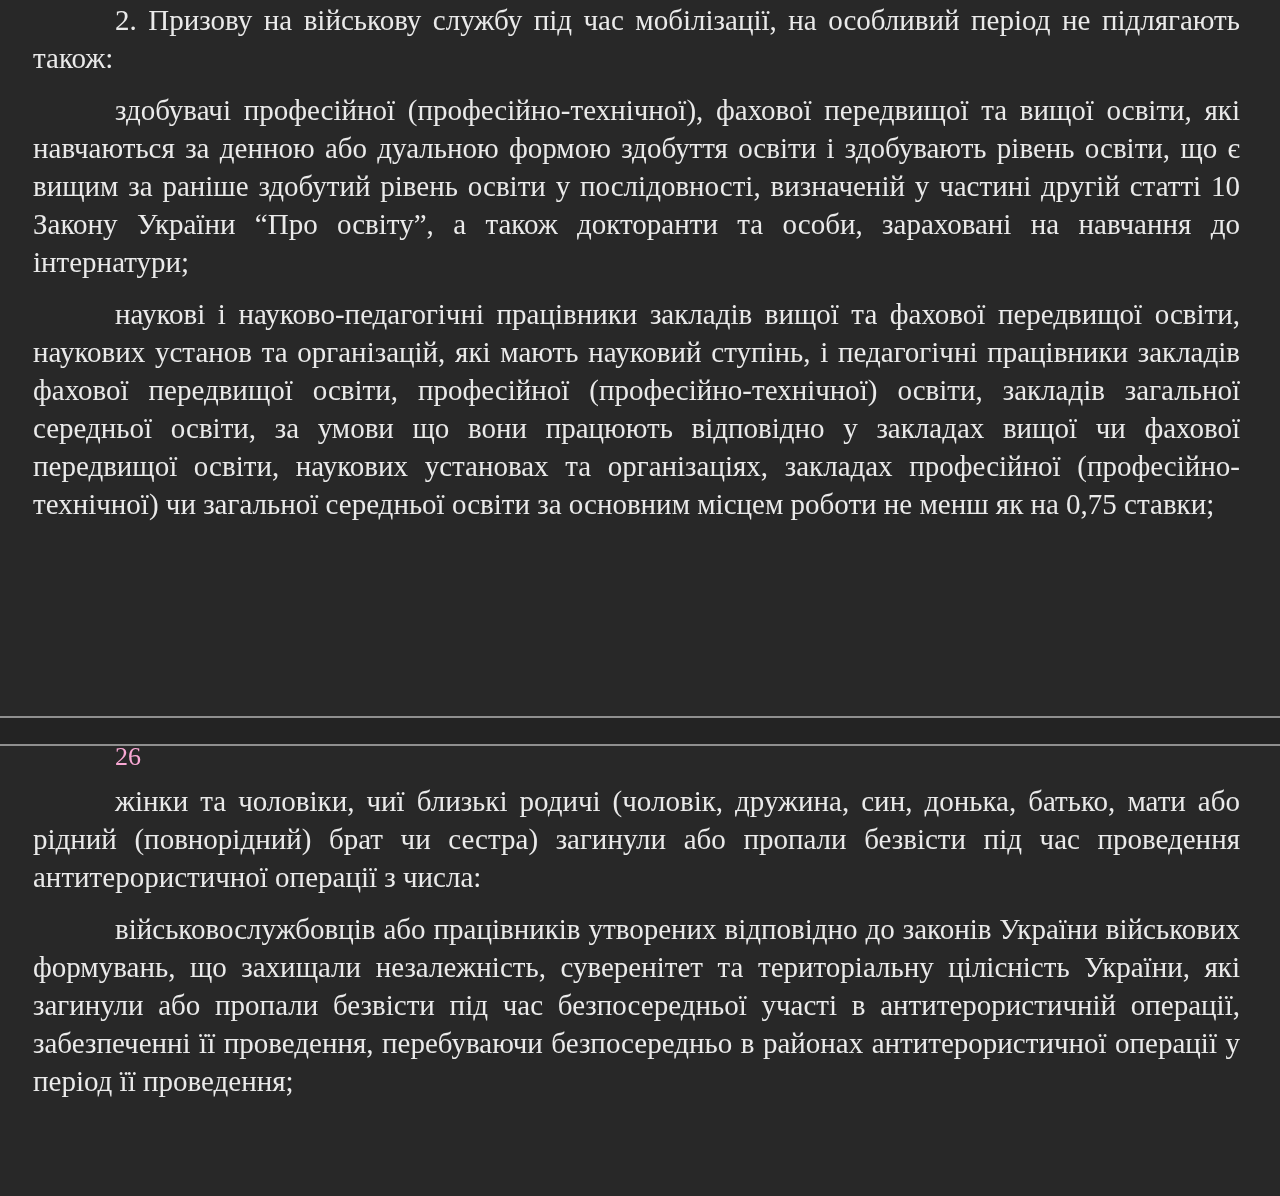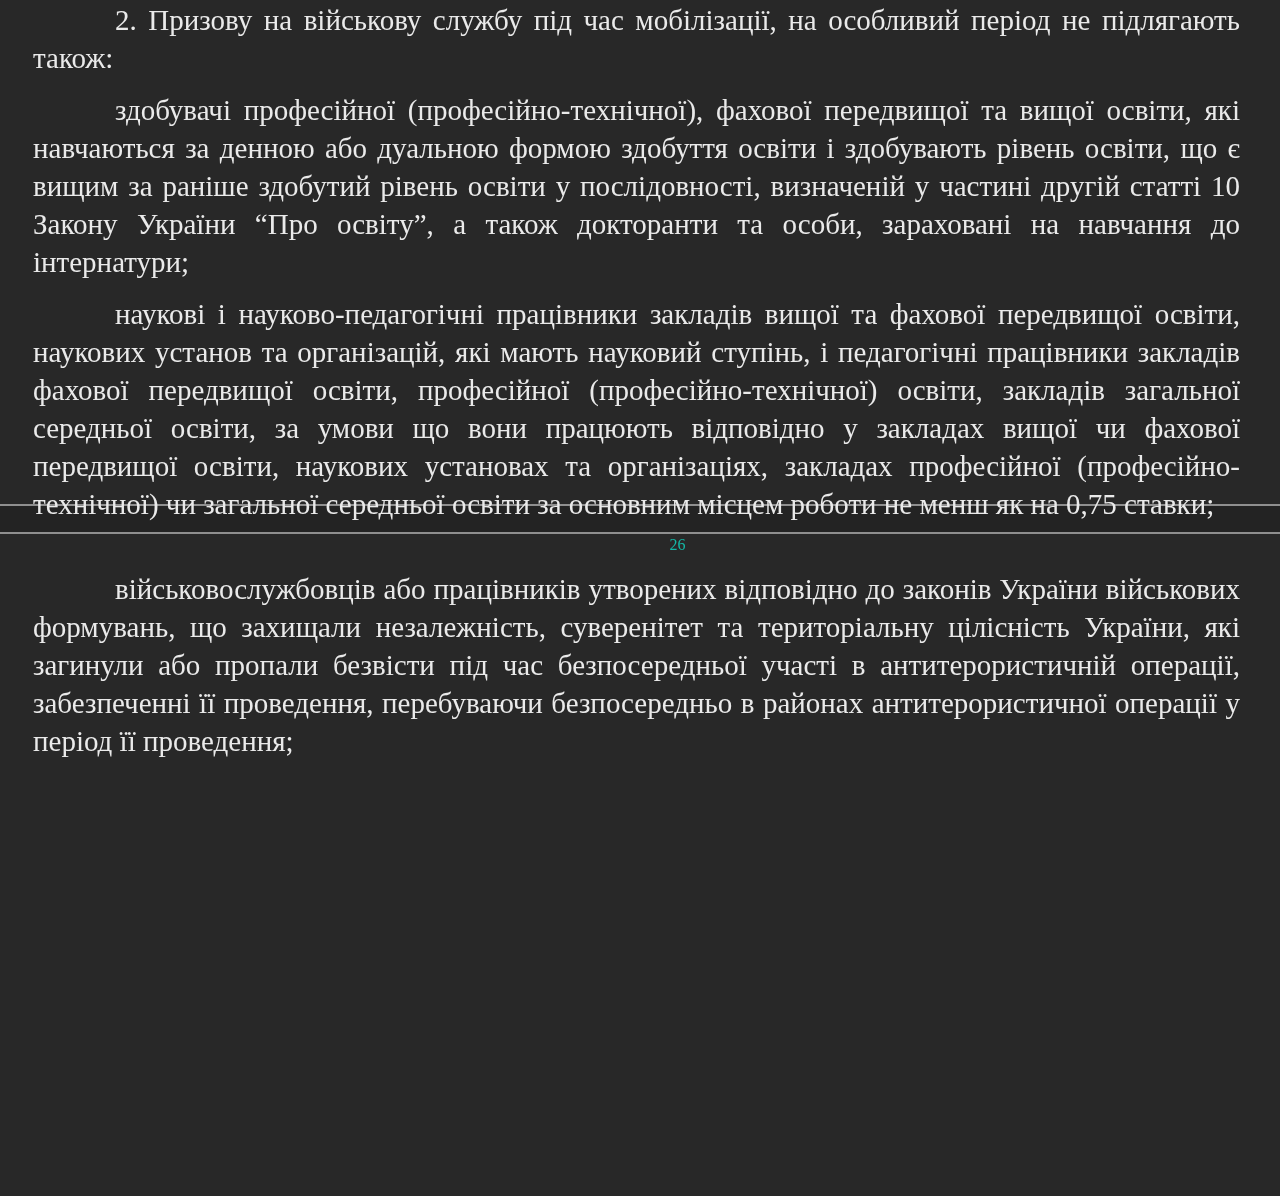--- a/index.html
+++ b/index.html
@@ -18,21 +18,21 @@
     height: 1196px;
     background: #282828;
   }
   .doc-text {
     color: #eaeaea;
     font-size: 29px;
     line-height: 38px;
     text-align: justify;
   }
   .page-top {
-    height: 504px;
+    height: 716px;
     box-sizing: border-box;
     padding: 1px 40px 0 33px;
   }
   .page-bottom {
     height: 450px;
     box-sizing: border-box;
     padding: 0 40px 0 33px;
   }
   p.doc-para {
     margin: 0 0 14px 0;
@@ -43,24 +43,23 @@
   }
   .page-gap {
     height: 30px;
     box-sizing: border-box;
     background: #232323;
     border-top: 2px solid #8f8f8f;
     border-bottom: 2px solid #8f8f8f;
   }
   .page-number {
     margin: 72px 0 0 0;
-    text-align: center;
     text-indent: 0;
-    color: #14b8a6;
-    font-size: 16px;
+    color: #f9a8d4;
+    font-size: 26px;
     line-height: 22px;
   }
   .para-relatives {
     margin-top: 28px;
   }
 </style>
 </head>
 <body>
 
 <div class="viewer">
@@ -71,17 +70,18 @@
     <p class="doc-para"><span>здобувачі професійної (професійно-технічної), фахової передвищої та вищої освіти, які навчаються за денною або дуальною </span><span class="bold-word">формою</span><span> здобуття освіти і здобувають рівень освіти, що є вищим за раніше здобутий рівень освіти у послідовності, визначеній у частині другій статті 10 Закону України “Про освіту”, а також докторанти та особи, зараховані на навчання до інтернатури;</span></p>
 
     <p class="doc-para">наукові і науково-педагогічні працівники закладів вищої та фахової передвищої освіти, наукових установ та організацій, які мають науковий ступінь, і педагогічні працівники закладів фахової передвищої освіти, професійної (професійно-технічної) освіти, закладів загальної середньої освіти, за умови що вони працюють відповідно у закладах вищої чи фахової передвищої освіти, наукових установах та організаціях, закладах професійної (професійно-технічної) чи загальної середньої освіти за основним місцем роботи не менш як на 0,75 ставки;</p>
   </div>
 
   <div class="page-gap"></div>
 
   <div class="page-bottom doc-text">
     <p class="doc-para page-number">26</p>
 
+    <p class="doc-para para-relatives">жінки та чоловіки, чиї близькі родичі (чоловік, дружина, син, донька, батько, мати або рідний (повнорідний) брат чи сестра) загинули або пропали безвісти під час проведення антитерористичної операції з числа:</p>
 
     <p class="doc-para">військовослужбовців або працівників утворених відповідно до законів України військових формувань, що захищали незалежність, суверенітет та територіальну цілісність України, які загинули або пропали безвісти під час безпосередньої участі в антитерористичній операції, забезпеченні її проведення, перебуваючи безпосередньо в районах антитерористичної операції у період її проведення;</p>
   </div>
 
 </div>
 
 </body></html>

